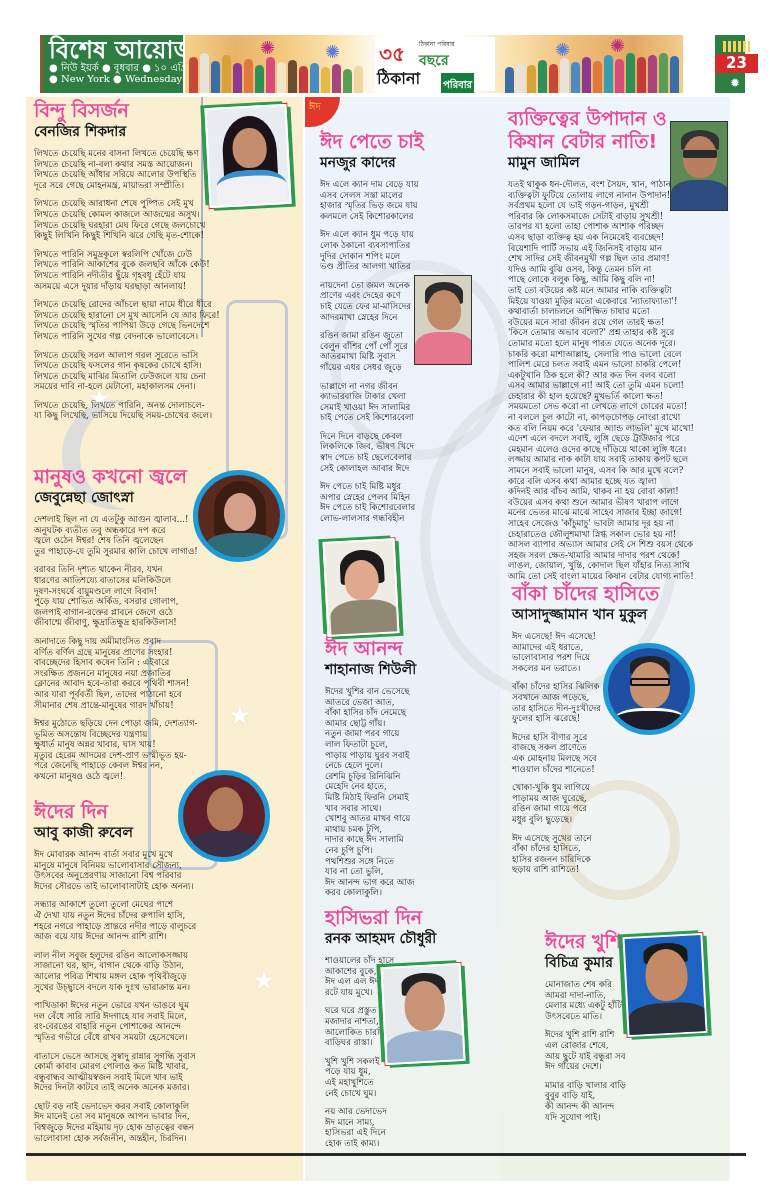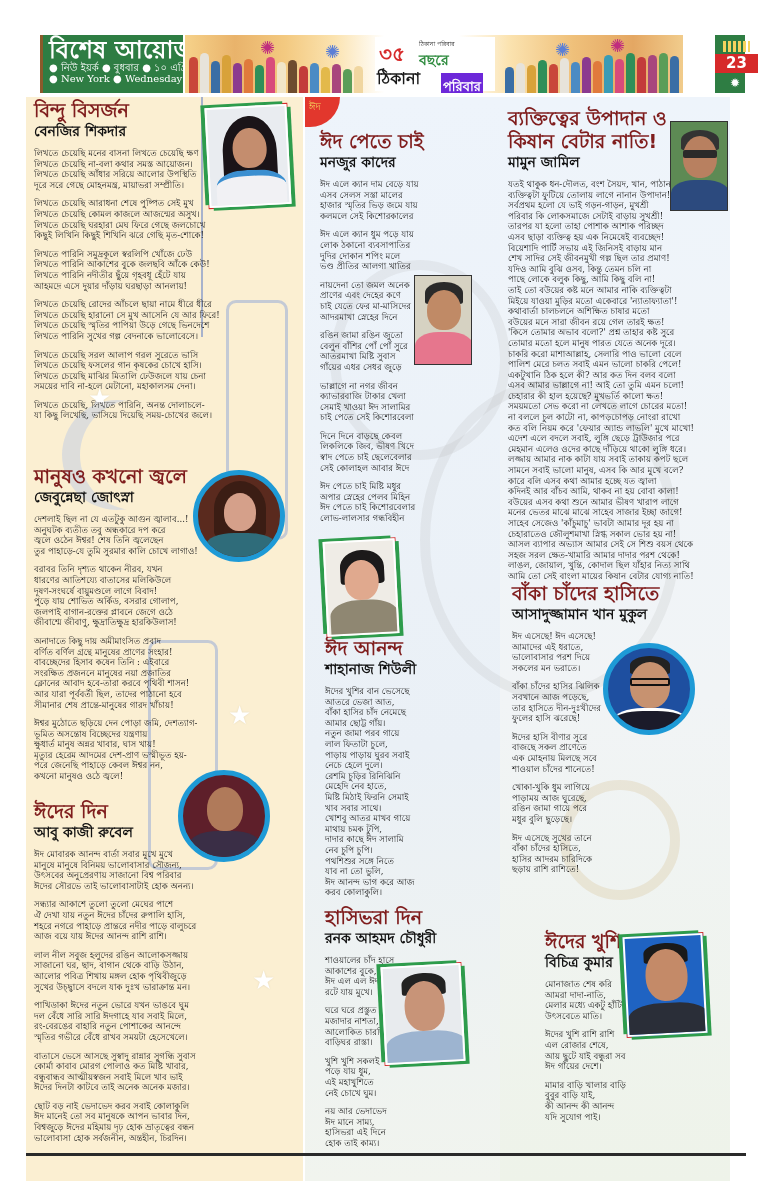--- a/index.html
+++ b/index.html
@@ -14,21 +14,21 @@
   .banner { position: absolute; left: 145px; top: 0; width: 498px; height: 58px;
     background: linear-gradient(90deg,#f6d28a 0%,#e9b36b 10%,#f3c980 20%,#fbe3b0 30%,#ffffff 40%,#ffffff 55%,#fbe3b0 65%,#efc07a 78%,#e4a763 90%,#f1cc8c 100%); overflow: hidden; }
   .crowd { position: absolute; bottom: 0; height: 40px; display: flex; align-items: flex-end; gap: 2px; }
   .crowd span { display: block; width: 9px; border-radius: 5px 5px 0 0; }
   .crowd-left { left: 4px; } .crowd-right { right: 4px; }
   .firework { position: absolute; font-size: 18px; color: #c02d7e; }
   .logo { position: absolute; left: 190px; top: 2px; width: 120px; height: 54px; background: #fff; }
   .logo-35 { position: absolute; left: 4px; top: 0; font-size: 20px; font-weight: bold; color: #d62a2a; line-height: 34px; font-family: "DejaVu Sans", sans-serif; }
   .logo-years { position: absolute; left: 44px; top: 12px; font-size: 14px; font-weight: bold; color: #2e8b3e; font-family: "DejaVu Sans", sans-serif; }
   .logo-name { position: absolute; left: 2px; top: 33px; font-size: 16px; font-weight: bold; color: #1a1a1a; line-height: 18px; font-family: "DejaVu Sans", sans-serif; }
-  .logo-family { position: absolute; left: 66px; top: 36px; font-size: 13px; font-weight: bold; color: #fff; background: #6d28d9; padding: 4px 2px; font-family: "DejaVu Sans", sans-serif; }
+  .logo-family { position: absolute; left: 66px; top: 36px; font-size: 10px; font-weight: bold; color: #fff; background: #15803d; padding: 4px 2px; font-family: "DejaVu Sans", sans-serif; }
   .logo-tag { position: absolute; left: 44px; top: 2px; font-size: 6px; color: #333; }
   .page-box { position: absolute; right: 0; top: 0; width: 30px; height: 58px; background: #2e7d43; }
   .page-box .building { position: absolute; left: 8px; top: 6px; width: 27px; height: 11px; background: repeating-linear-gradient(90deg,#f4d35e 0 3px,transparent 3px 5px); }
   .page-num { position: absolute; left: 0; top: 19px; width: 43px; height: 19px; background: #d62a2a; color: #fff; font-family: "DejaVu Sans", sans-serif; font-weight: bold; font-size: 15px; text-align: center; line-height: 19px; }
   .page-box .emblem { position: absolute; left: 15px; top: 41px; font-size: 12px; color: #fff; }
 
   
   .col { position: absolute; top: 97px; }
   .col-left { left: 26px; width: 277px; height: 1084px; background: #fbefd2; }
   .col-mid { left: 305px; width: 195px; height: 1084px; background: linear-gradient(180deg,#eef4fb 0%,#eaf0f6 60%,#f1f4ee 100%); }
@@ -36,21 +36,21 @@
   .col-sep { position: absolute; left: 201px; top: 97px; width: 2px; height: 240px; background: #a7b2cc; }
   .rule-bottom { position: absolute; left: 26px; top: 1153px; width: 720px; height: 3px; background: #2a2a2a; }
 
   
   .lantern { position: absolute; border: 3px solid #b7c1d6; border-radius: 10px; opacity: .8; }
   .star { position: absolute; color: #ffffff; font-size: 26px; text-shadow: 0 0 2px #e3d6b7; }
   .moon { position: absolute; border-radius: 50%; box-shadow: -18px 0 0 0 #c6d0e3; opacity: .55; }
   .ghost { position: absolute; border-radius: 50%; border: 10px solid rgba(180,180,180,.18); }
 
   .poem { position: absolute; }
-  .poem-title { font-size: 19px; font-weight: bold; line-height: 23px; color: #7f1d1d; font-family: "DejaVu Sans", sans-serif; white-space: nowrap; }
+  .poem-title { font-size: 19px; font-weight: bold; line-height: 23px; color: #ec4899; font-family: "DejaVu Sans", sans-serif; white-space: nowrap; }
   .poem-author { font-size: 14px; font-weight: bold; line-height: 18px; color: #111; font-family: "DejaVu Sans", sans-serif; margin-bottom: 8px; white-space: nowrap; }
   .stanza { margin-bottom: 8px; }
   .line { font-size: 8.6px; line-height: 10.6px; white-space: nowrap; color: #222; }
 
   .photo { position: absolute; overflow: hidden; }
   .photo-frame-square { border: 2px solid #fff; box-shadow: -4px -3px 0 0 #2e9c4c, 4px 3px 0 0 #2e9c4c, 0 0 0 1px #d62a2a; transform: rotate(-3deg); }
   .photo-frame-round { border-radius: 50%; border: 5px solid #1e9ad6; }
   .photo-frame-plain { border: 1px solid #333; }
   .face { position: absolute; border-radius: 50% 50% 45% 45%; }
   .hair { position: absolute; border-radius: 50% 50% 10% 10%; }
@@ -154,21 +154,21 @@
       <div class="stanza">
         <div class="line">লিখতে চেয়েছি আরাধনা শেষে পুষ্পিত সেই মুখ</div>
         <div class="line">লিখতে চেয়েছি কোমল কাজলে আজন্মের অসুখ।</div>
         <div class="line">লিখতে চেয়েছি ঘরহারা মেঘ ফিরে গেছে জলচোখে</div>
         <div class="line">কিছুই লিখিনি কিছুই শিখিনি ঝরে গেছি মৃত-শোকে!</div>
       </div>
       <div class="stanza">
         <div class="line">লিখতে পারিনি সমুদ্রকূলে স্বরলিপি খোঁজে ঢেউ</div>
         <div class="line">লিখতে পারিনি আকাশের বুকে জলছবি আঁকে কেউ!</div>
         <div class="line">লিখতে পারিনি নদীতীর ছুঁয়ে গৃহবধূ হেঁটে যায়</div>
-        <div class="line">আহমদ়ে এসে দুয়ার দাঁড়ায় ঘরছাড়া আনলায়!</div>
+        <div class="line">অসময়ে এসে দুয়ার দাঁড়ায় ঘরছাড়া আনলায়!</div>
       </div>
       <div class="stanza">
         <div class="line">লিখতে চেয়েছি রোদের আঁচলে ছায়া নামে ধীরে ধীরে</div>
         <div class="line">লিখতে চেয়েছি হারানো সে মুখ আসেনি যে আর ফিরে!</div>
         <div class="line">লিখতে চেয়েছি স্মৃতির পাপিয়া উড়ে গেছে ভিনদেশে</div>
         <div class="line">লিখতে পারিনি সুখের গল্প বেদনাকে ভালোবেসে।</div>
       </div>
       <div class="stanza">
         <div class="line">লিখতে চেয়েছি সরল আলাপ গরল সুরেতে ভাসি</div>
         <div class="line">লিখতে চেয়েছি ফসলের গান কৃষকের চোখে হাসি।</div>
@@ -479,21 +479,21 @@
       </div>
       <div class="stanza">
         <div class="line">খোকা-খুকি ধুম লাগিয়ে</div>
         <div class="line">পাড়াময় আজ ঘুরেছে,</div>
         <div class="line">রঙিন জামা গায়ে পরে</div>
         <div class="line">মধুর বুলি ছুড়েছে।</div>
       </div>
       <div class="stanza">
         <div class="line">ঈদ এসেছে সুখের তানে</div>
         <div class="line">বাঁকা চাঁদের হাসিতে,</div>
-        <div class="line">হাসির আদরম চারিদিকে</div>
+        <div class="line">হাসির রজনন চারিদিকে</div>
         <div class="line">ছড়ায় রাশি রাশিতে!</div>
       </div>
     </div>
 </div>
 <div class="photo photo-frame-round" style="left:603px;top:643px;width:92px;height:92px;background:#1e4fa0">
   <div class="hair" style="left:22px;top:8px;width:40px;height:18px;background:#222"></div>
   <div class="face" style="left:22px;top:14px;width:40px;height:46px;background:#c79270"></div>
   <div style="position:absolute;left:22px;top:30px;width:40px;height:8px;border:2px solid #111;border-radius:2px"></div>
   <div class="body" style="left:6px;top:60px;width:72px;height:30px;background:#1b1b2a;border-top:3px solid #fff"></div>
 </div>

